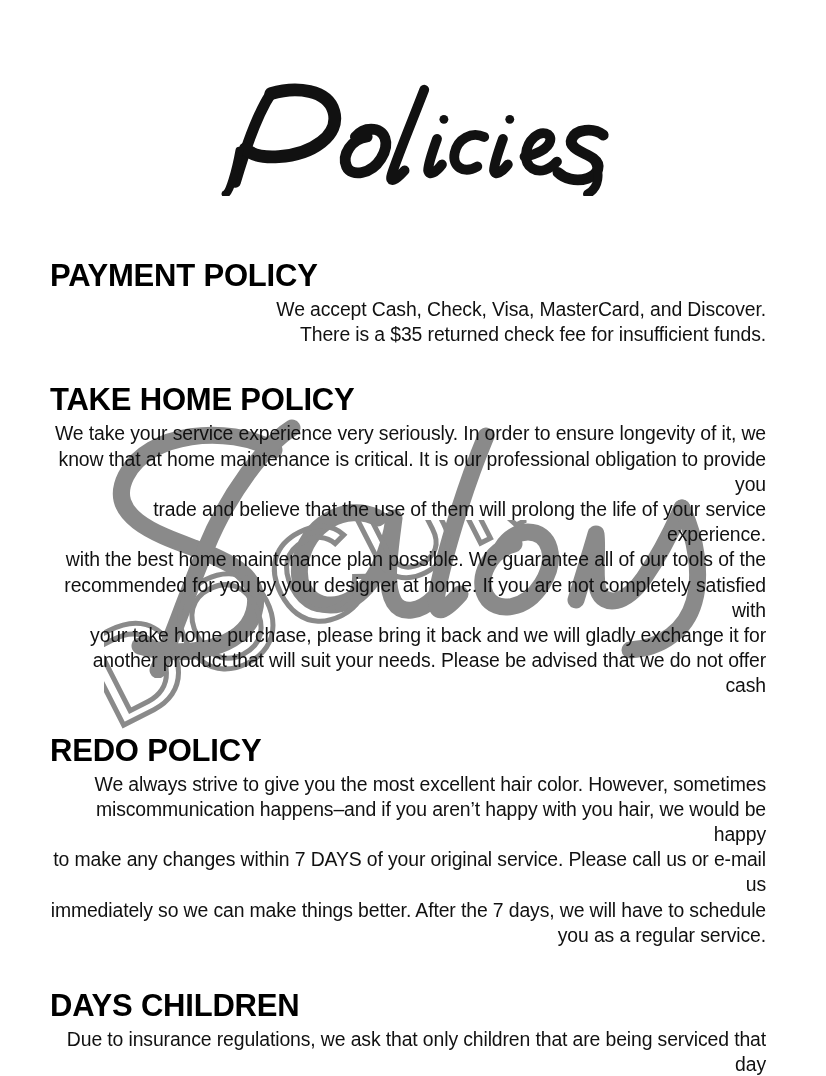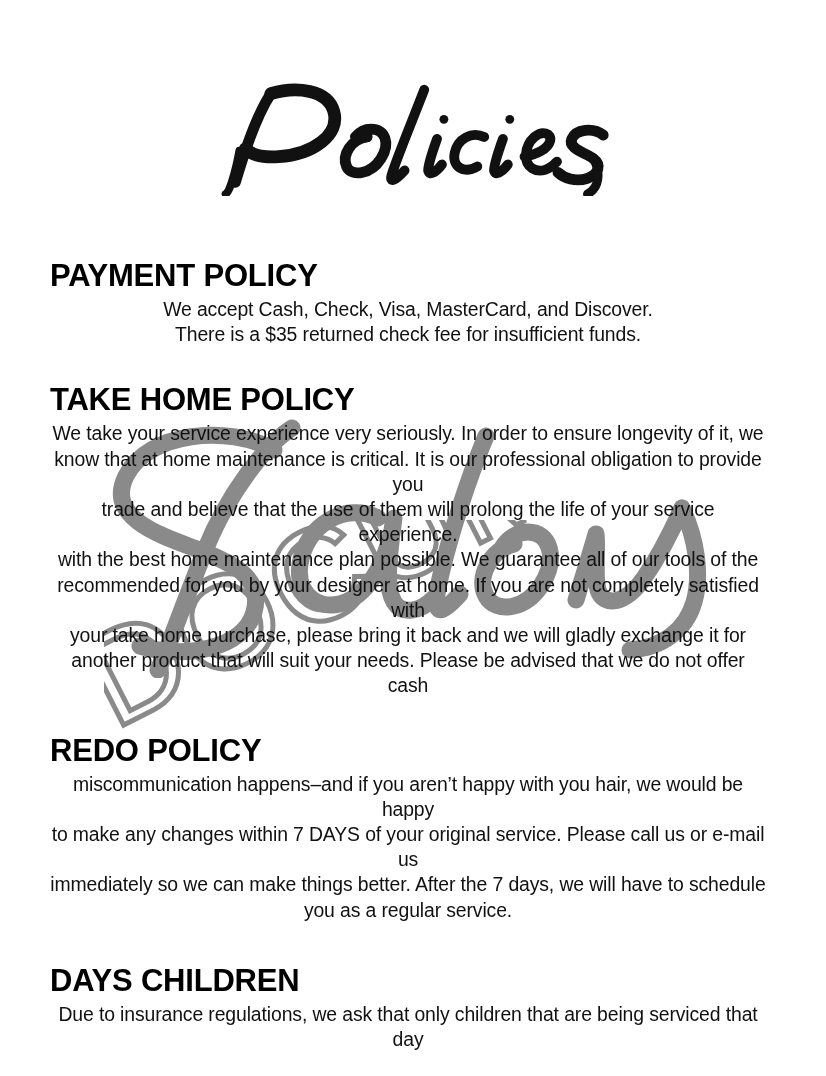--- a/index.html
+++ b/index.html
@@ -86,21 +86,21 @@
     white-space: nowrap;
   }
 
   .section-body {
     font-family: "Liberation Sans", sans-serif;
     font-size: 19.4px;
     line-height: 25.2px;
     color: #111111;
     margin: 0;
     letter-spacing: -0.12px;
-    text-align: center;
+    text-align: right;
   }
   .section-body .line { display: block; }
 
   
   #section-payment    { margin-bottom: 35px; }
   #section-take-home  { margin-bottom: 34px; }
   #section-redo       { margin-bottom: 40px; }
 </style>
 </head>
 <body>
@@ -185,20 +185,21 @@
           <span class="line">with the best home maintenance plan possible. We guarantee all of our tools of the</span>
           <span class="line">recommended for you by your designer at home. If you are not completely satisfied with</span>
           <span class="line">your take home purchase, please bring it back and we will gladly exchange it for</span>
           <span class="line">another product that will suit your needs. Please be advised that we do not offer cash</span>
         </p>
       </section>
 
       <section class="section" id="section-redo">
         <h2 class="section-heading">REDO POLICY</h2>
         <p class="section-body">
+          <span class="line">We always strive to give you the most excellent hair color. However, sometimes</span>
           <span class="line">miscommunication happens–and if you aren’t happy with you hair, we would be happy</span>
           <span class="line">to make any changes within 7 DAYS of your original service. Please call us or e-mail us</span>
           <span class="line">immediately so we can make things better. After the 7 days, we will have to schedule</span>
           <span class="line">you as a regular service.</span>
         </p>
       </section>
 
       <section class="section" id="section-young-children">
         <h2 class="section-heading">DAYS CHILDREN</h2>
         <p class="section-body">

